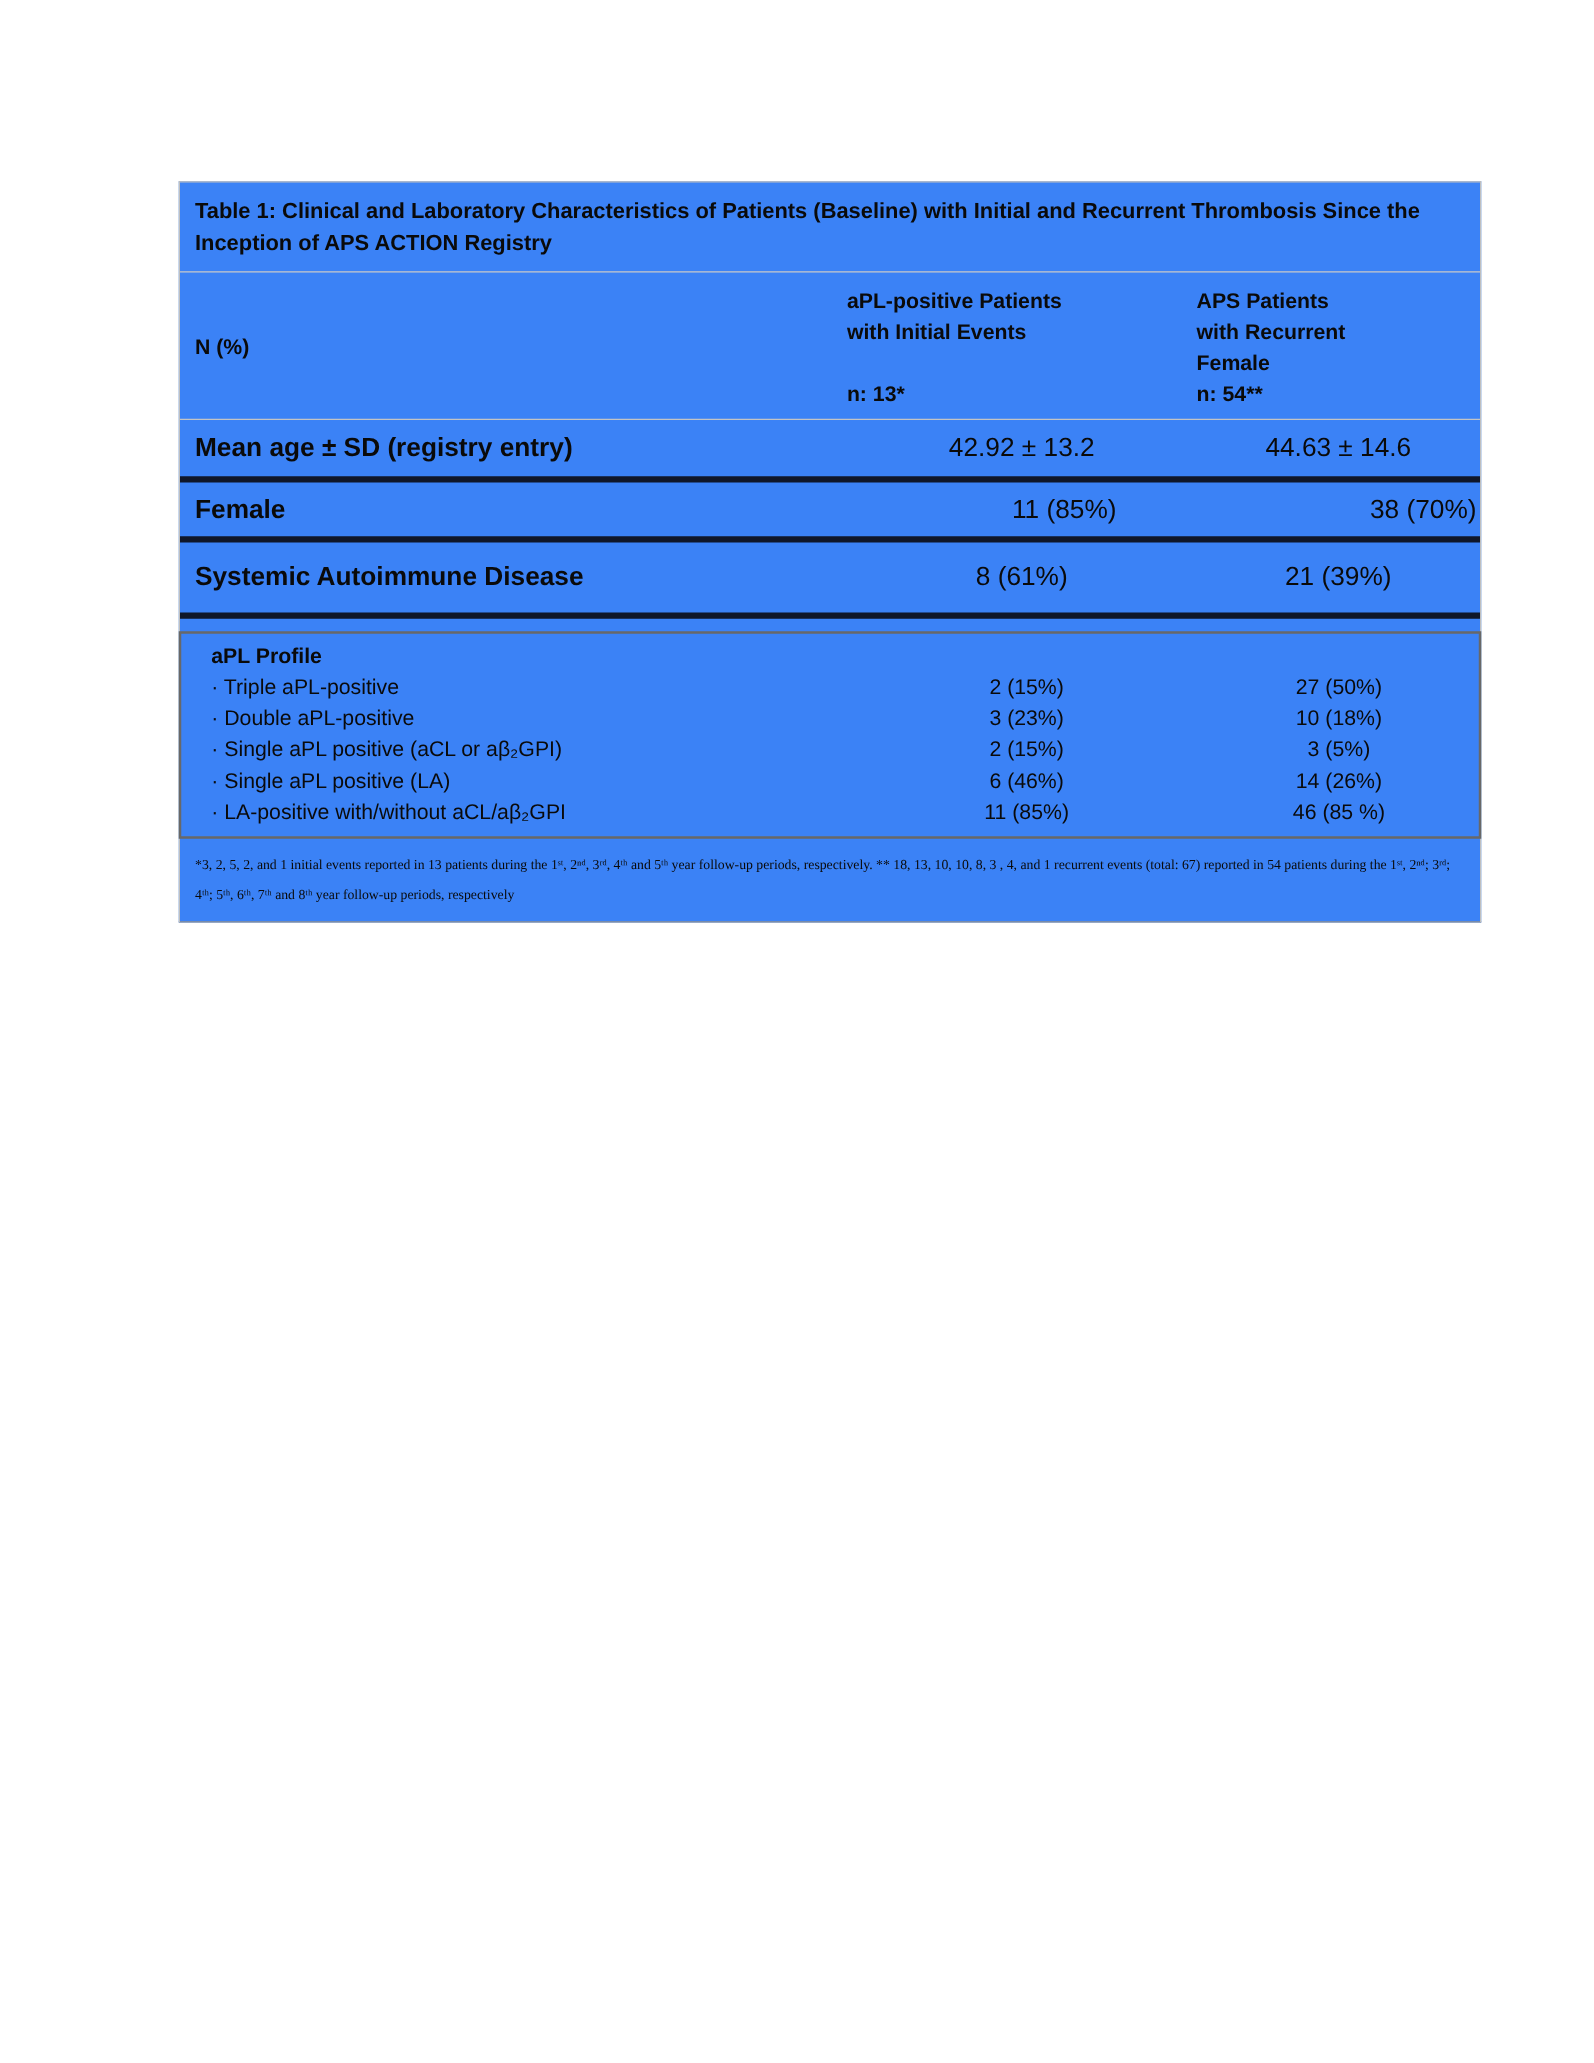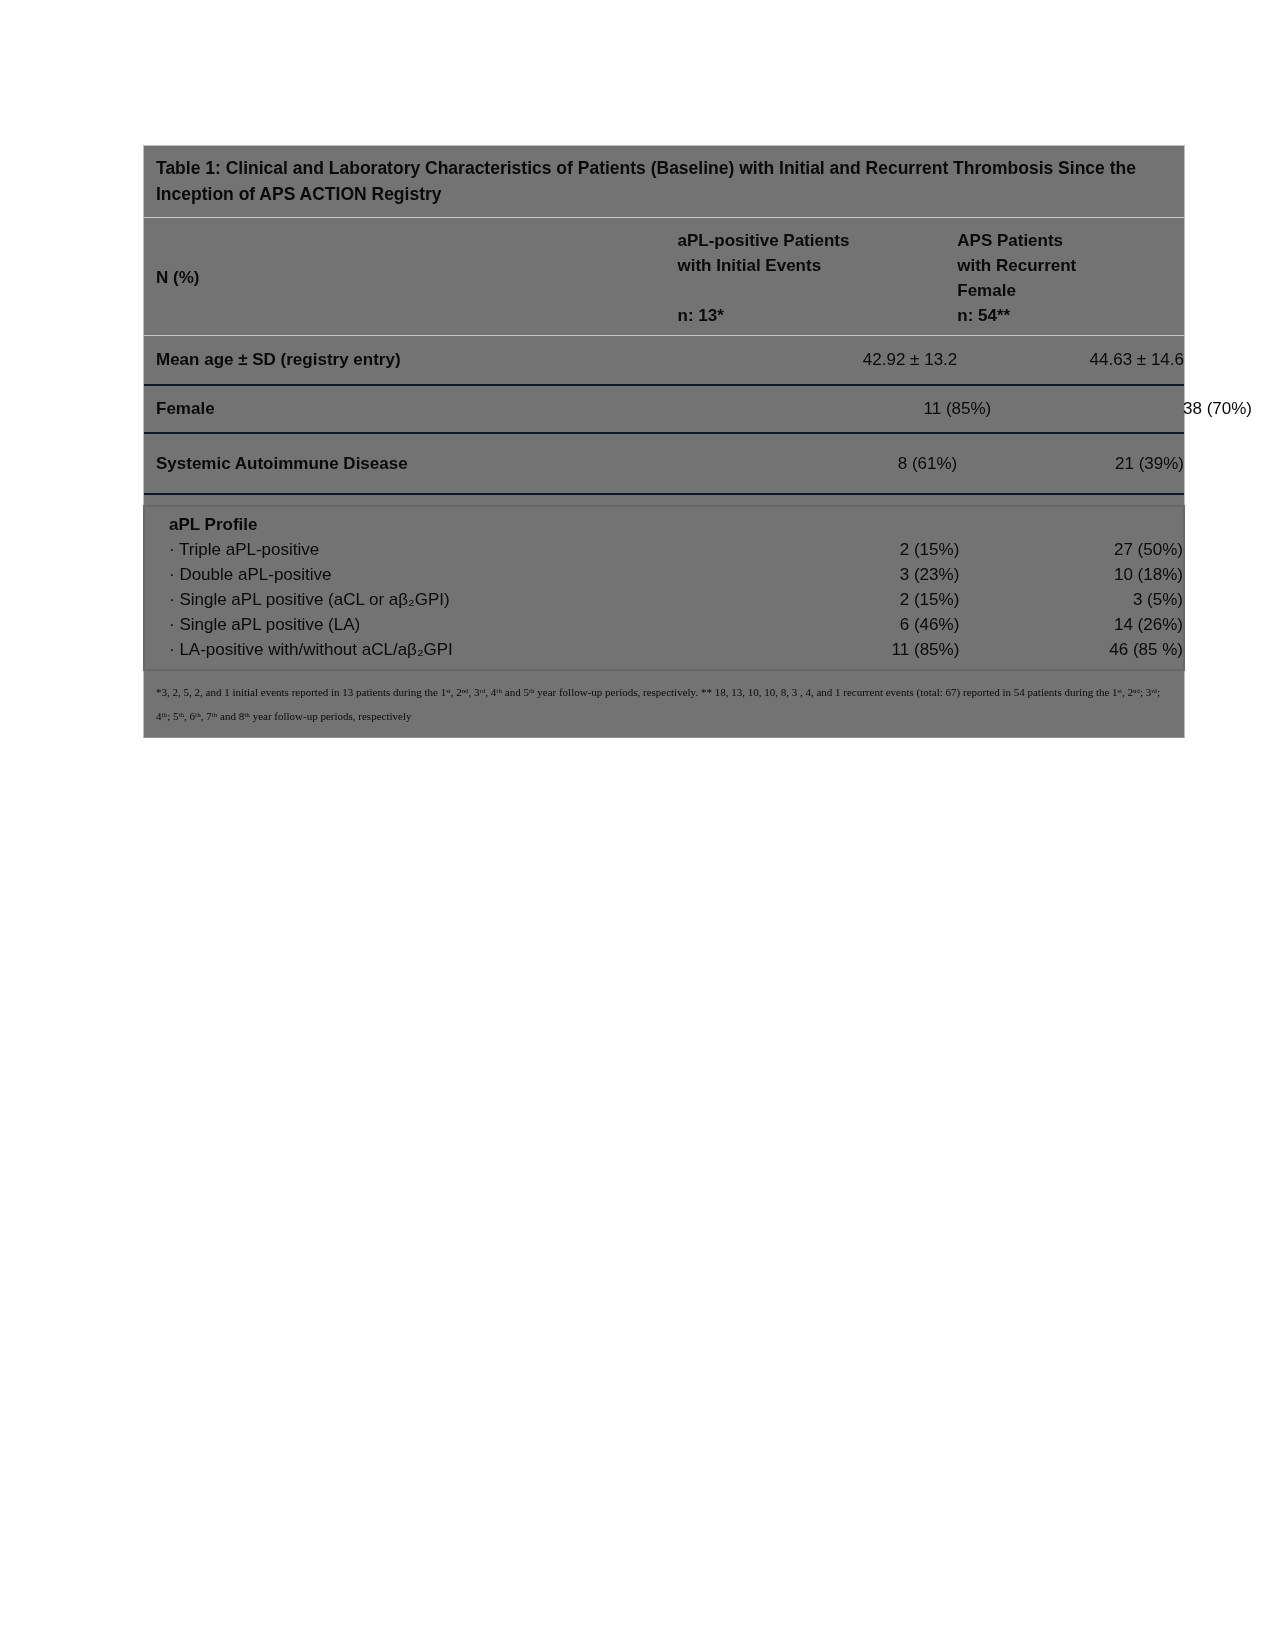--- a/index.html
+++ b/index.html
@@ -10,49 +10,49 @@
     font-family: "Liberation Sans", "DejaVu Sans", sans-serif;
     color: #0a0a0a;
   }
   .doc {
     position: absolute;
     left: 143px; top: 145px; width: 1042px;
   }
   .table-outer {
     border: 1px solid #bfbfbf;
     border-bottom: 1px solid #8f8f8f;
-    background: #737373;
+    background: #3b82f6;
   }
   .title-row {
     padding: 9px 12px 10px 12px;
     border-bottom: 1px solid #c9c9c9;
     font-size: 17.5px; line-height: 26px; font-weight: bold;
   }
   .grid3 {
     display: grid;
     grid-template-columns: 51.3% 26.9% 21.8%;
   }
   .header-row {
     height: 118px;
     border-bottom: 1px solid #c4c4c4;
     font-weight: bold; font-size: 17px; line-height: 25px;
   }
   .hdr-label { padding: 47px 0 0 12px; }
   .hdr-col { padding-top: 10px; }
   .hdr-spacer { height: 25px; }
   .data-row {
-    border-bottom: 2px solid #0f172a;
-    font-size: 17px;
+    border-bottom: 5px solid #0f172a;
+    font-size: 21px;
     align-items: center;
   }
   .row-h50 { height: 50px; }
   .row-h48 { height: 48px; gap: 34px; }
   .row-h61 { height: 61px; }
   .data-row .lbl { font-weight: bold; padding-left: 12px; }
-  .cell-c { text-align: right; }
+  .cell-c { text-align: center; }
   .gap10 { height: 10px; }
   .apl-box {
     margin: 0 -1px;
     border: 2px solid #686868;
     padding: 5px 0 7px 12px;
     font-size: 17px; line-height: 25px;
   }
   .apl-heading { font-weight: bold; padding-left: 12px; }
   .apl-item .lbl { padding-left: 12px; }
   .footnote {

